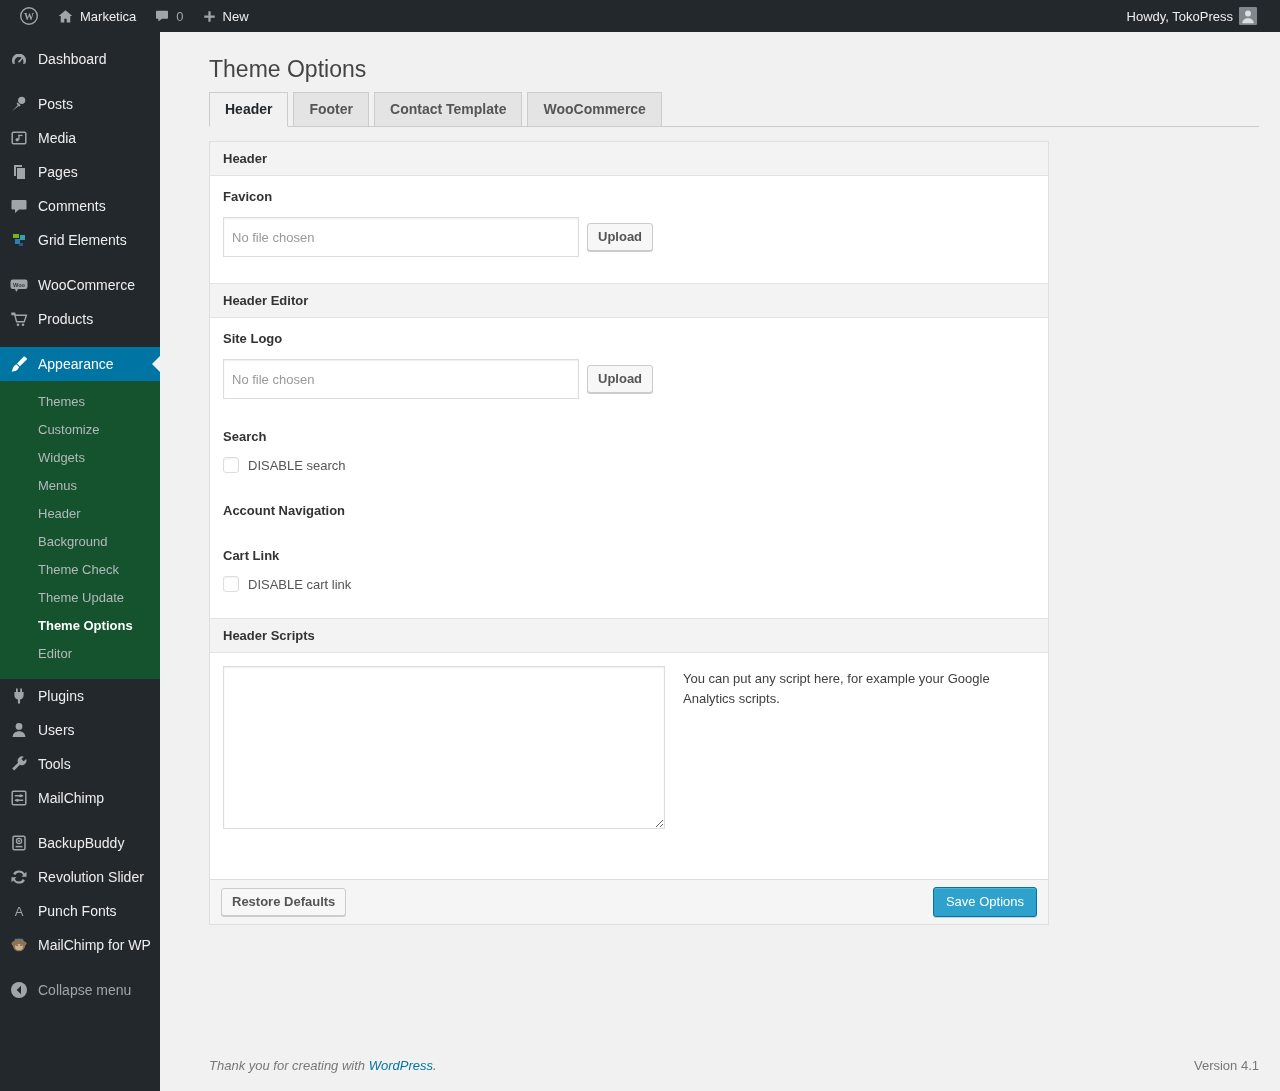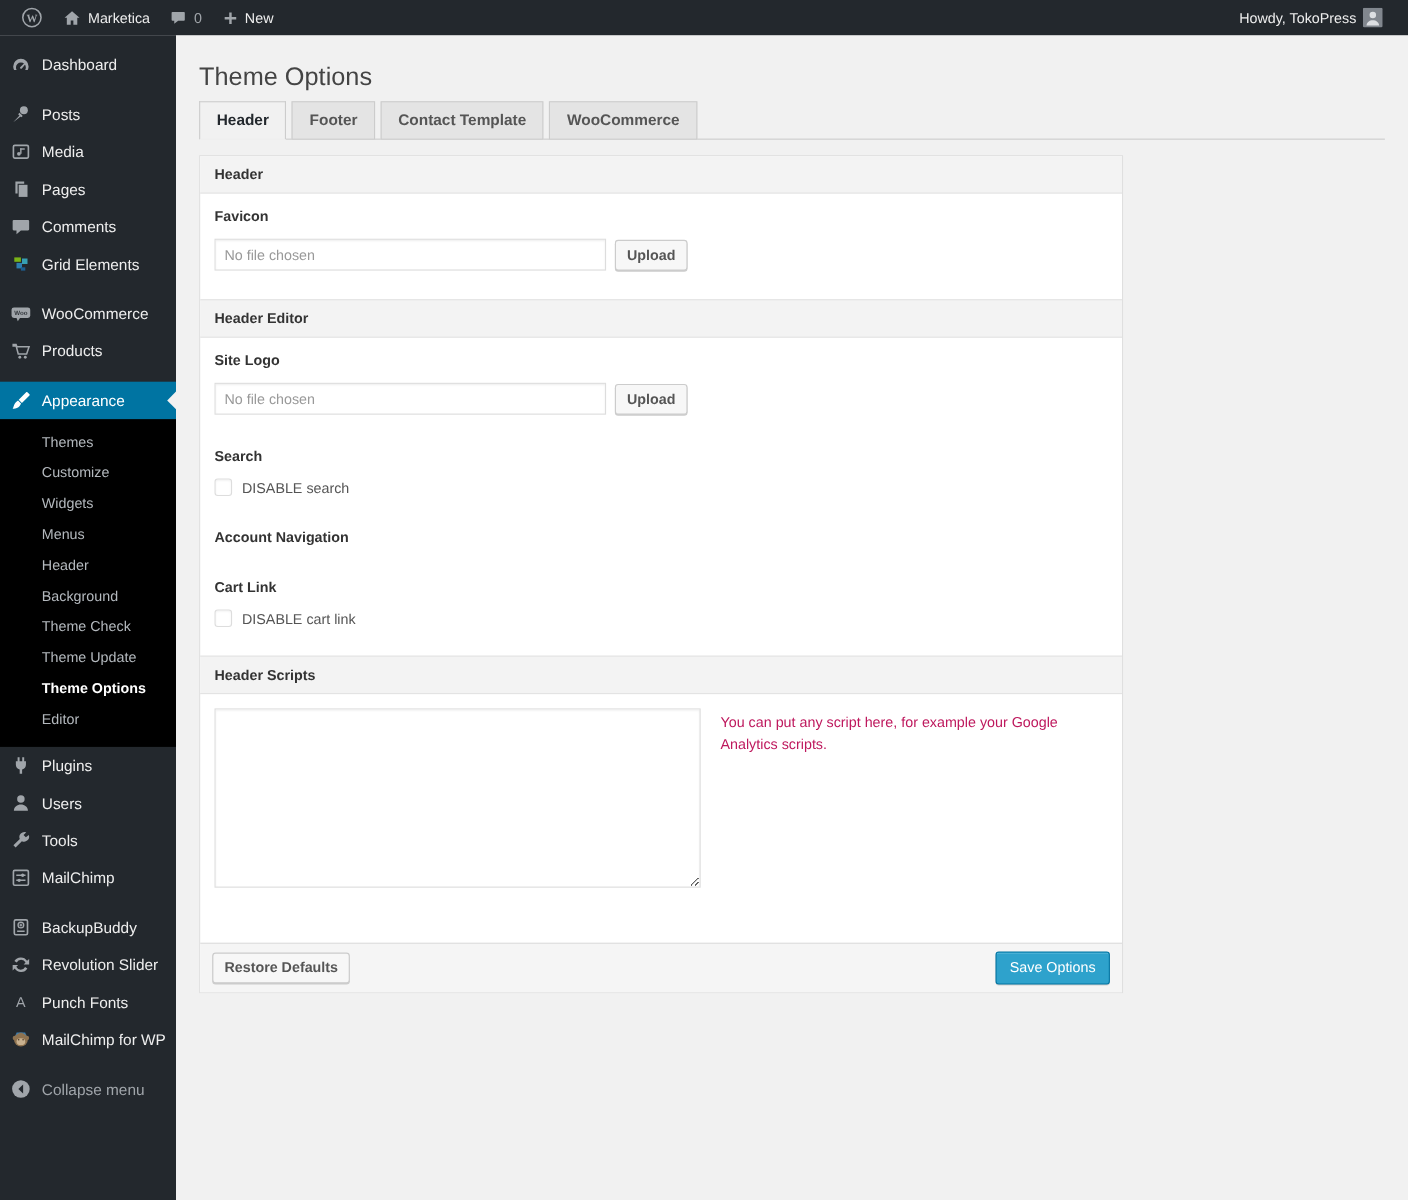--- a/index.html
+++ b/index.html
@@ -15,37 +15,37 @@
     height: 32px; background: #23282d; color: #eee;
     display: flex; align-items: center; padding: 0 10px;
     font-size: 13px;
   }
   .ab-item { display: flex; align-items: center; gap: 6px; padding: 0 9px; height: 32px; cursor: pointer; }
   .ab-item .count { color: #a0a5aa; }
   .ab-right { margin-left: auto; display: flex; align-items: center; gap: 8px; padding: 0 4px; }
   .icon { display: inline-flex; align-items: center; justify-content: center; flex: none; }
 
   
-  .app { display: flex; min-height: 1059px; align-items: stretch; }
+  .app { display: flex; min-height: 1059px; align-items: stretch; gap: 28px; }
 
   
   .sidebar { width: 160px; background: #23282d; flex: none; padding-top: 10px; }
   .menu-item {
     display: flex; align-items: center; gap: 9px;
     padding: 7px 8px 7px 9px; color: #eee; font-size: 14px;
     cursor: pointer; position: relative; line-height: 18px;
   }
   .menu-item .icon { width: 20px; height: 20px; }
   .menu-gap { height: 11px; }
   .menu-item.active { background: #0074a2; color: #fff; font-weight: 400; }
   .menu-item.active .arrow {
     position: absolute; right: 0; top: 50%; transform: translateY(-50%);
     width: 0; height: 0; border: 8px solid transparent; border-right-color: #f1f1f1;
   }
-  .submenu { background: #000000; padding: 7px 0 11px; }
+  .submenu { background: #14532d; padding: 7px 0 11px; }
   .submenu-item { padding: 7px 12px 7px 38px; color: #b4b9be; font-size: 13px; cursor: pointer; line-height: 14px; }
   .submenu-item.current { color: #fff; font-weight: bold; }
 
   
   .content { flex: 1; padding: 0 21px; display: flex; flex-direction: column; }
   h1.page-title { font-size: 23px; font-weight: 400; color: #444; padding: 22px 0 8px; line-height: 30px; }
 
   .tabs { display: flex; border-bottom: 1px solid #ccc; }
   .tab {
     margin: 0 5px -1px 0; padding: 8px 15px;
@@ -61,21 +61,21 @@
     background: #f3f3f3; padding: 9px 13px; font-size: 13px; font-weight: bold;
     color: #333; border-bottom: 1px solid #e3e3e3; border-top: 1px solid #e3e3e3;
   }
   .section-bar:first-child { border-top: none; }
   .panel-body { padding: 5px 13px 26px; }
   .field-group { margin-top: 8px; }
   .field-group + .field-group { margin-top: 30px; }
   .field-label { font-weight: bold; font-size: 13px; color: #333; margin-bottom: 13px; }
   .upload-row { display: flex; align-items: center; gap: 8px; }
   input.text {
-    width: 356px; height: 29px; border: 1px solid #ddd; background: #fff;
+    width: 356px; height: 40px; border: 1px solid #ddd; background: #fff;
     padding: 0 8px; font-size: 13px; color: #444;
     font-family: "Liberation Sans", sans-serif;
     box-shadow: inset 0 1px 2px rgba(0,0,0,.07);
   }
   input.text::placeholder { color: #999; opacity: 1; }
   .btn {
     height: 28px; line-height: 26px; padding: 0 10px;
     border: 1px solid #ccc; border-radius: 3px; background: #f7f7f7;
     box-shadow: 0 1px 0 #ccc; font-size: 13px; color: #555; cursor: pointer;
     font-family: "Liberation Sans", sans-serif;
@@ -86,21 +86,21 @@
     appearance: none; -webkit-appearance: none;
     width: 16px; height: 16px; border: 1px solid #ddd; border-radius: 3px;
     background: #fff; box-shadow: inset 0 1px 2px rgba(0,0,0,.06); cursor: pointer;
   }
   .script-row { display: flex; align-items: flex-start; gap: 18px; }
   textarea.script {
     width: 442px; height: 163px; border: 1px solid #ddd; background: #fff;
     box-shadow: inset 0 1px 2px rgba(0,0,0,.07); resize: both;
     font-family: "Liberation Sans", sans-serif; font-size: 13px; color: #444; padding: 6px;
   }
-  .help-text { width: 312px; font-size: 13px; color: #be185d; line-height: 1.55; padding-top: 3px; }
+  .help-text { width: 312px; font-size: 13px; color: #404040; line-height: 1.55; padding-top: 3px; }
   .scripts-body { padding-bottom: 50px; }
 
   .panel-footer {
     display: flex; justify-content: space-between; align-items: center;
     background: #f5f5f5; border-top: 1px solid #ddd; padding: 7px 11px;
   }
   .btn-primary {
     height: 30px; line-height: 28px; padding: 0 12px;
     background: #2ea2cc; border: 1px solid #0074a2; border-radius: 3px;
     color: #fff; font-size: 13px; cursor: pointer;
@@ -451,14 +451,21 @@
           </div>
         </div>
       </div>
 
       <div class="panel-footer">
         <button class="btn">Restore Defaults</button>
         <button class="btn-primary">Save Options</button>
       </div>
     </div>
 
+    <div class="page-footer">
+      <div class="thanks">
+        <span>Thank you for creating with</span>
+        <a>WordPress</a><span>.</span>
+      </div>
+      <div class="version">Version 4.1</div>
+    </div>
   </div>
 </div>
 
 </body></html>

